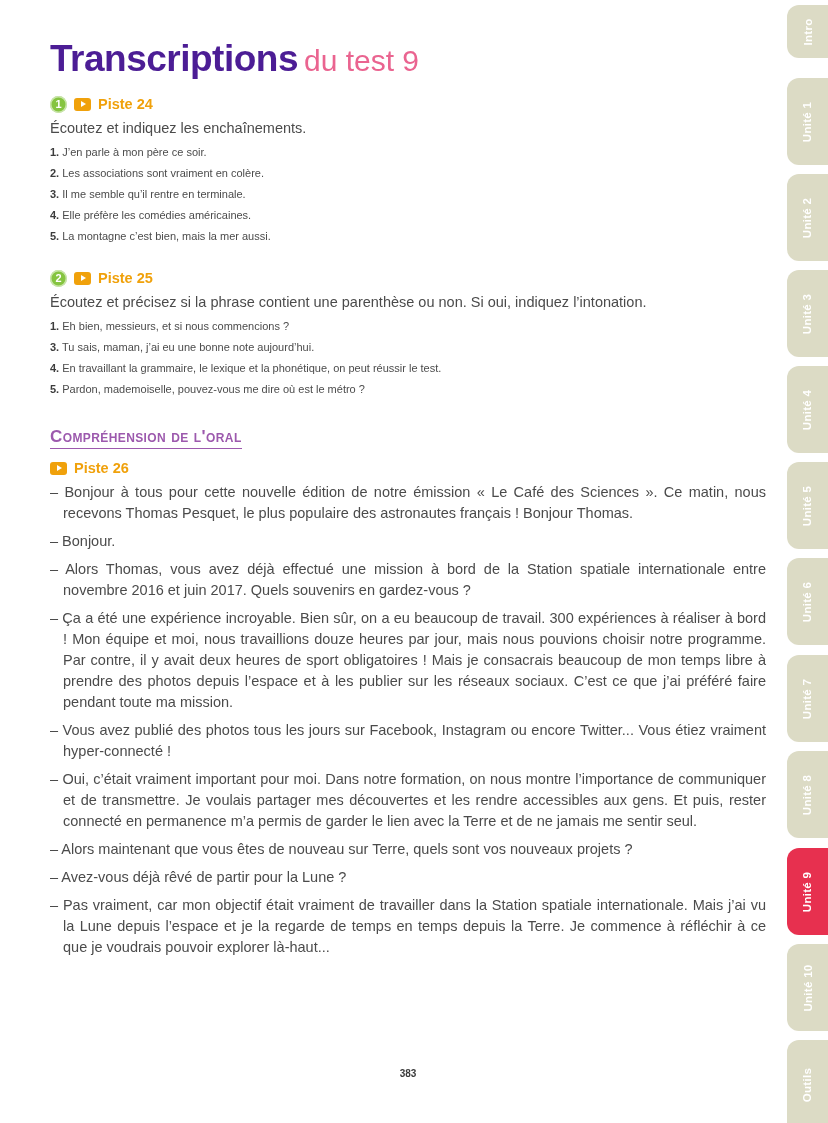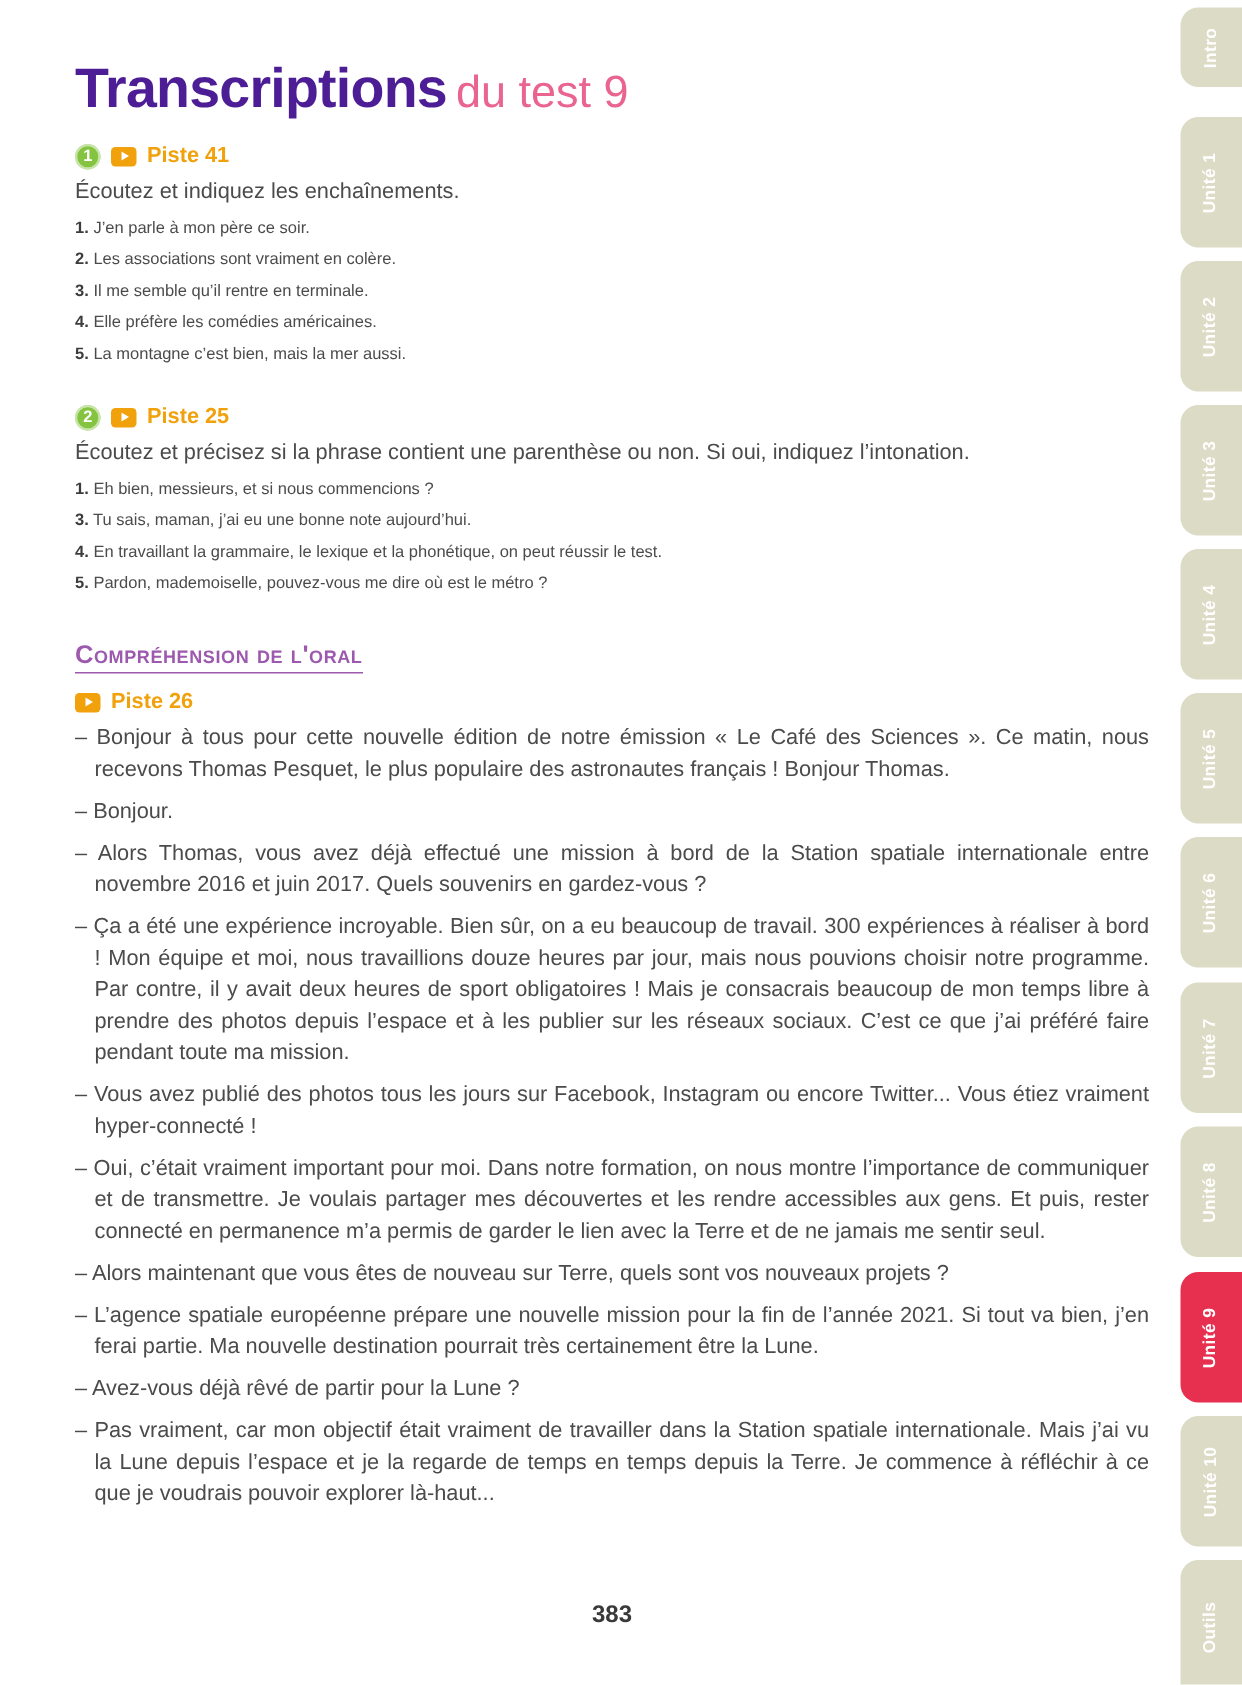--- a/index.html
+++ b/index.html
@@ -83,21 +83,21 @@
     margin: 0 0 7px 0;
     font-size: 14.5px; line-height: 21px;
     text-align: justify;
     padding-left: 13px; text-indent: -13px;
   }
   
   .page-number {
     position: absolute;
     top: 1068px; left: 408px;
     transform: translateX(-50%);
-    font-size: 16px; font-weight: bold;
+    font-size: 10px; font-weight: bold;
     color: #3a3a3a;
     text-align: center;
   }
   
   .tab {
     position: absolute; right: 0; width: 41px; height: 87px;
     background: #dcdbc5;
     border-radius: 12px 0 0 12px;
     display: flex; align-items: center; justify-content: center;
   }
@@ -131,21 +131,21 @@
   <h1 class="page-title">
     <span class="title-main">Transcriptions</span><span class="title-sub">du test 9</span>
   </h1>
 
   <div class="section">
 
     <div class="activity">
       <div class="activity-header">
         <span class="badge">1</span>
         <span class="play-icon"></span>
-        <span class="piste-label">Piste 41</span>
+        <span class="piste-label">Piste 24</span>
       </div>
       <p class="instruction">Écoutez et indiquez les enchaînements.</p>
       <div class="item"><span class="num">1.</span> <span>J’en parle à mon père ce soir.</span></div>
       <div class="item"><span class="num">2.</span> <span>Les associations sont vraiment en colère.</span></div>
       <div class="item"><span class="num">3.</span> <span>Il me semble qu’il rentre en terminale.</span></div>
       <div class="item"><span class="num">4.</span> <span>Elle préfère les comédies américaines.</span></div>
       <div class="item"><span class="num">5.</span> <span>La montagne c’est bien, mais la mer aussi.</span></div>
     </div>
 
     <div class="activity" style="margin-top:22px;">
@@ -168,21 +168,20 @@
       <span class="play-icon"></span>
       <span class="piste-label">Piste 26</span>
     </div>
     <p class="dlg">– Bonjour à tous pour cette nouvelle édition de notre émission « Le Café des Sciences ». Ce matin, nous recevons Thomas Pesquet, le plus populaire des astronautes français ! Bonjour Thomas.</p>
     <p class="dlg">– Bonjour.</p>
     <p class="dlg">– Alors Thomas, vous avez déjà effectué une mission à bord de la Station spatiale internationale entre novembre 2016 et juin 2017. Quels souvenirs en gardez-vous ?</p>
     <p class="dlg">– Ça a été une expérience incroyable. Bien sûr, on a eu beaucoup de travail. 300 expériences à réaliser à bord ! Mon équipe et moi, nous travaillions douze heures par jour, mais nous pouvions choisir notre programme. Par contre, il y avait deux heures de sport obligatoires ! Mais je consacrais beaucoup de mon temps libre à prendre des photos depuis l’espace et à les publier sur les réseaux sociaux. C’est ce que j’ai préféré faire pendant toute ma mission.</p>
     <p class="dlg">– Vous avez publié des photos tous les jours sur Facebook, Instagram ou encore Twitter... Vous étiez vraiment hyper-connecté !</p>
     <p class="dlg">– Oui, c’était vraiment important pour moi. Dans notre formation, on nous montre l’importance de communiquer et de transmettre. Je voulais partager mes découvertes et les rendre accessibles aux gens. Et puis, rester connecté en permanence m’a permis de garder le lien avec la Terre et de ne jamais me sentir seul.</p>
     <p class="dlg">– Alors maintenant que vous êtes de nouveau sur Terre, quels sont vos nouveaux projets ?</p>
-    <p class="dlg">– L’agence spatiale européenne prépare une nouvelle mission pour la fin de l’année 2021. Si tout va bien, j’en ferai partie. Ma nouvelle destination pourrait très certainement être la Lune.</p>
     <p class="dlg">– Avez-vous déjà rêvé de partir pour la Lune ?</p>
     <p class="dlg">– Pas vraiment, car mon objectif était vraiment de travailler dans la Station spatiale internationale. Mais j’ai vu la Lune depuis l’espace et je la regarde de temps en temps depuis la Terre. Je commence à réfléchir à ce que je voudrais pouvoir explorer là-haut...</p>
   </div>
 
 </div>
 
 <div class="page-number">383</div>
 
 <div class="tab t1">
     <span class="tab-label">Intro</span>

